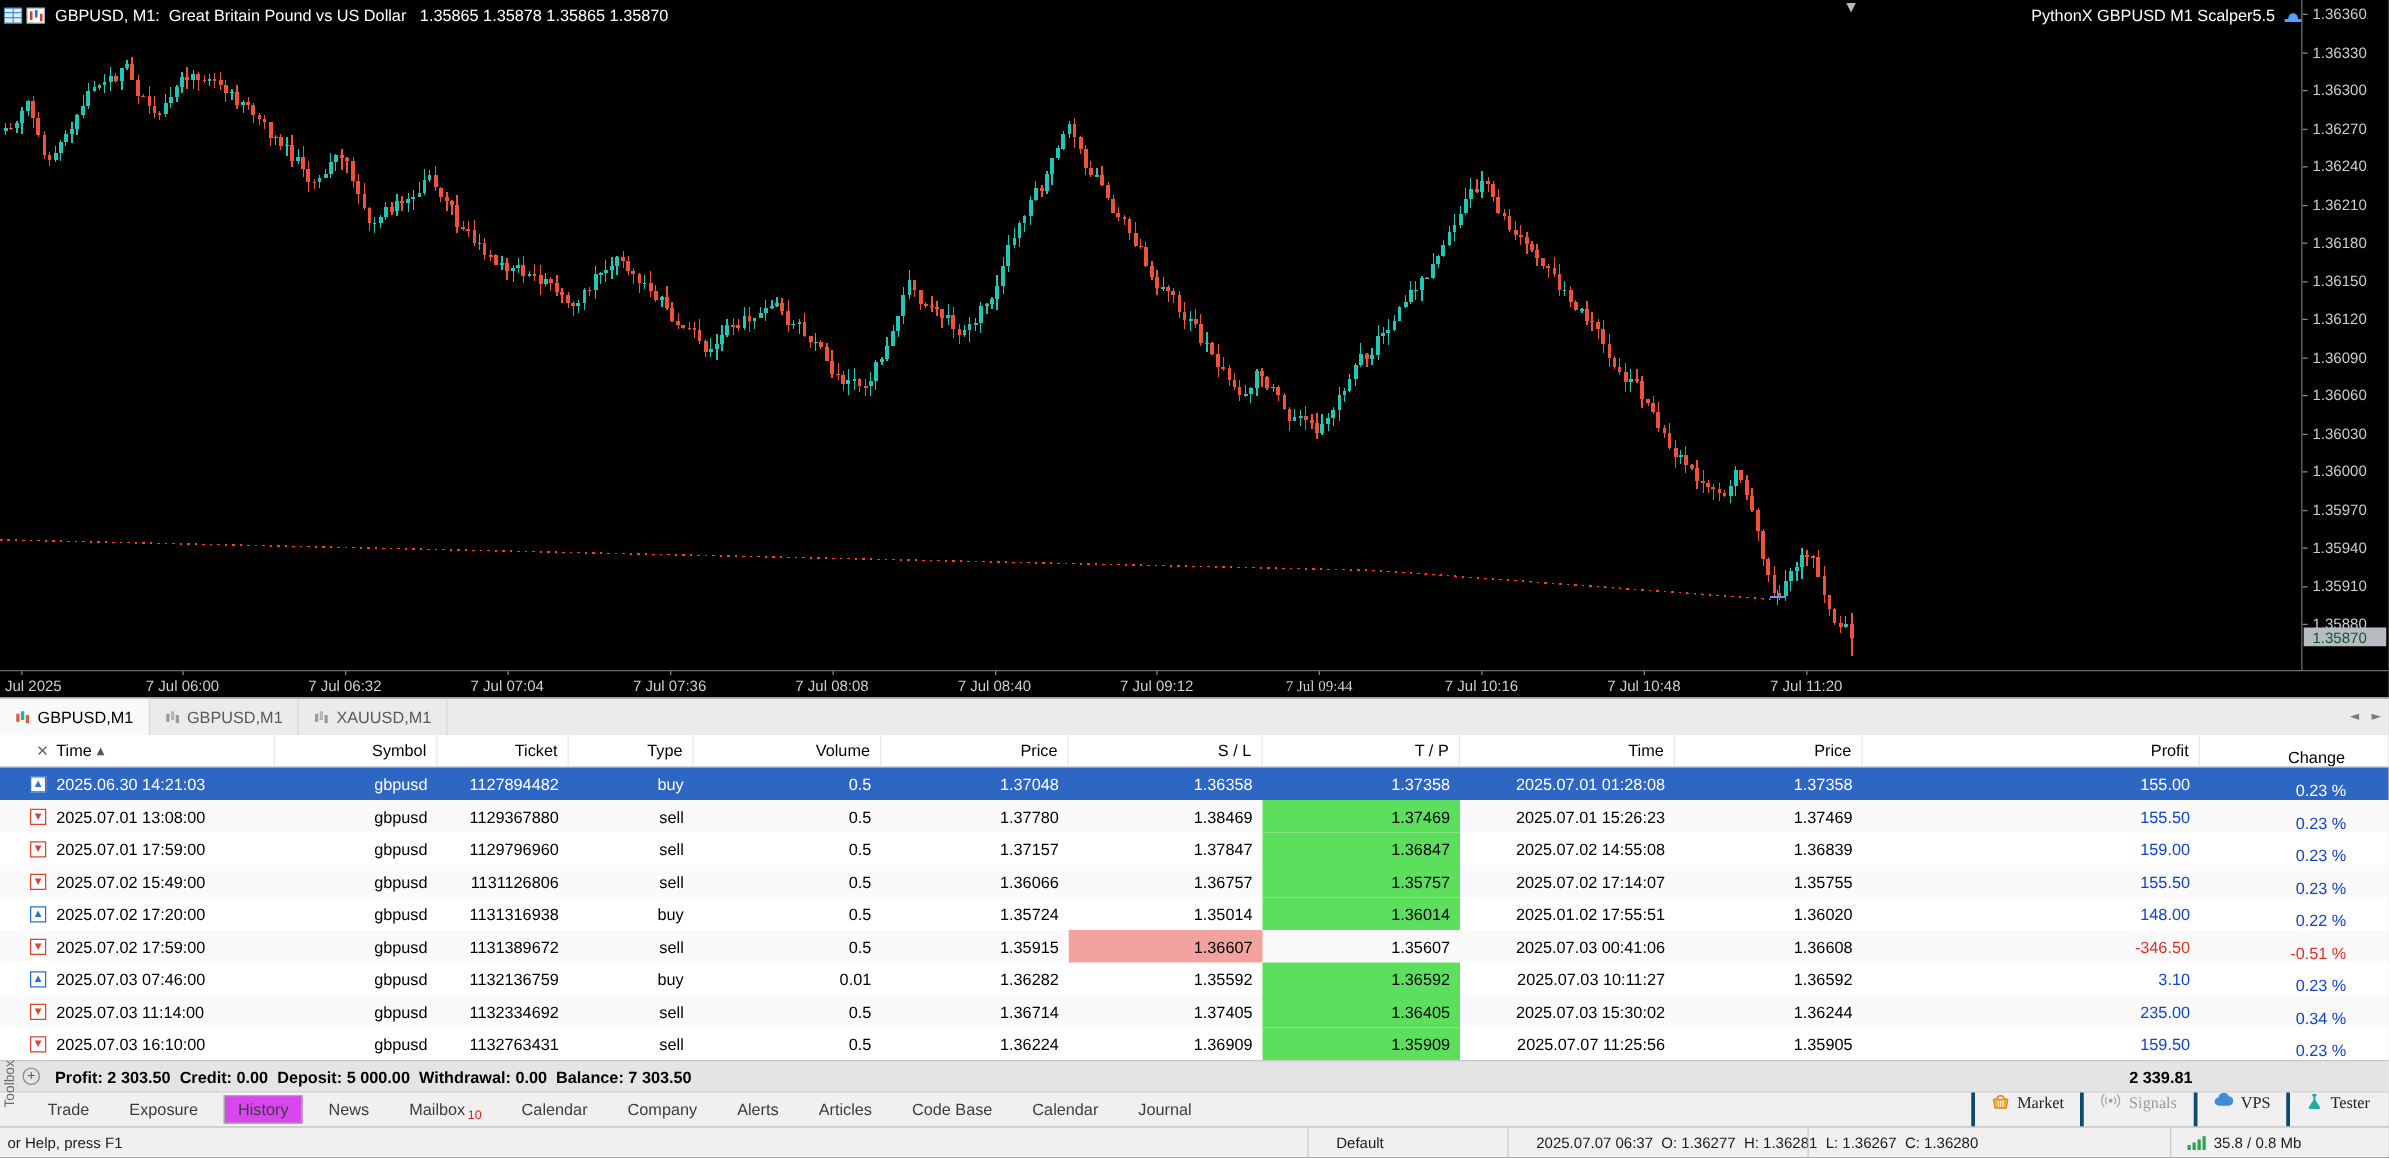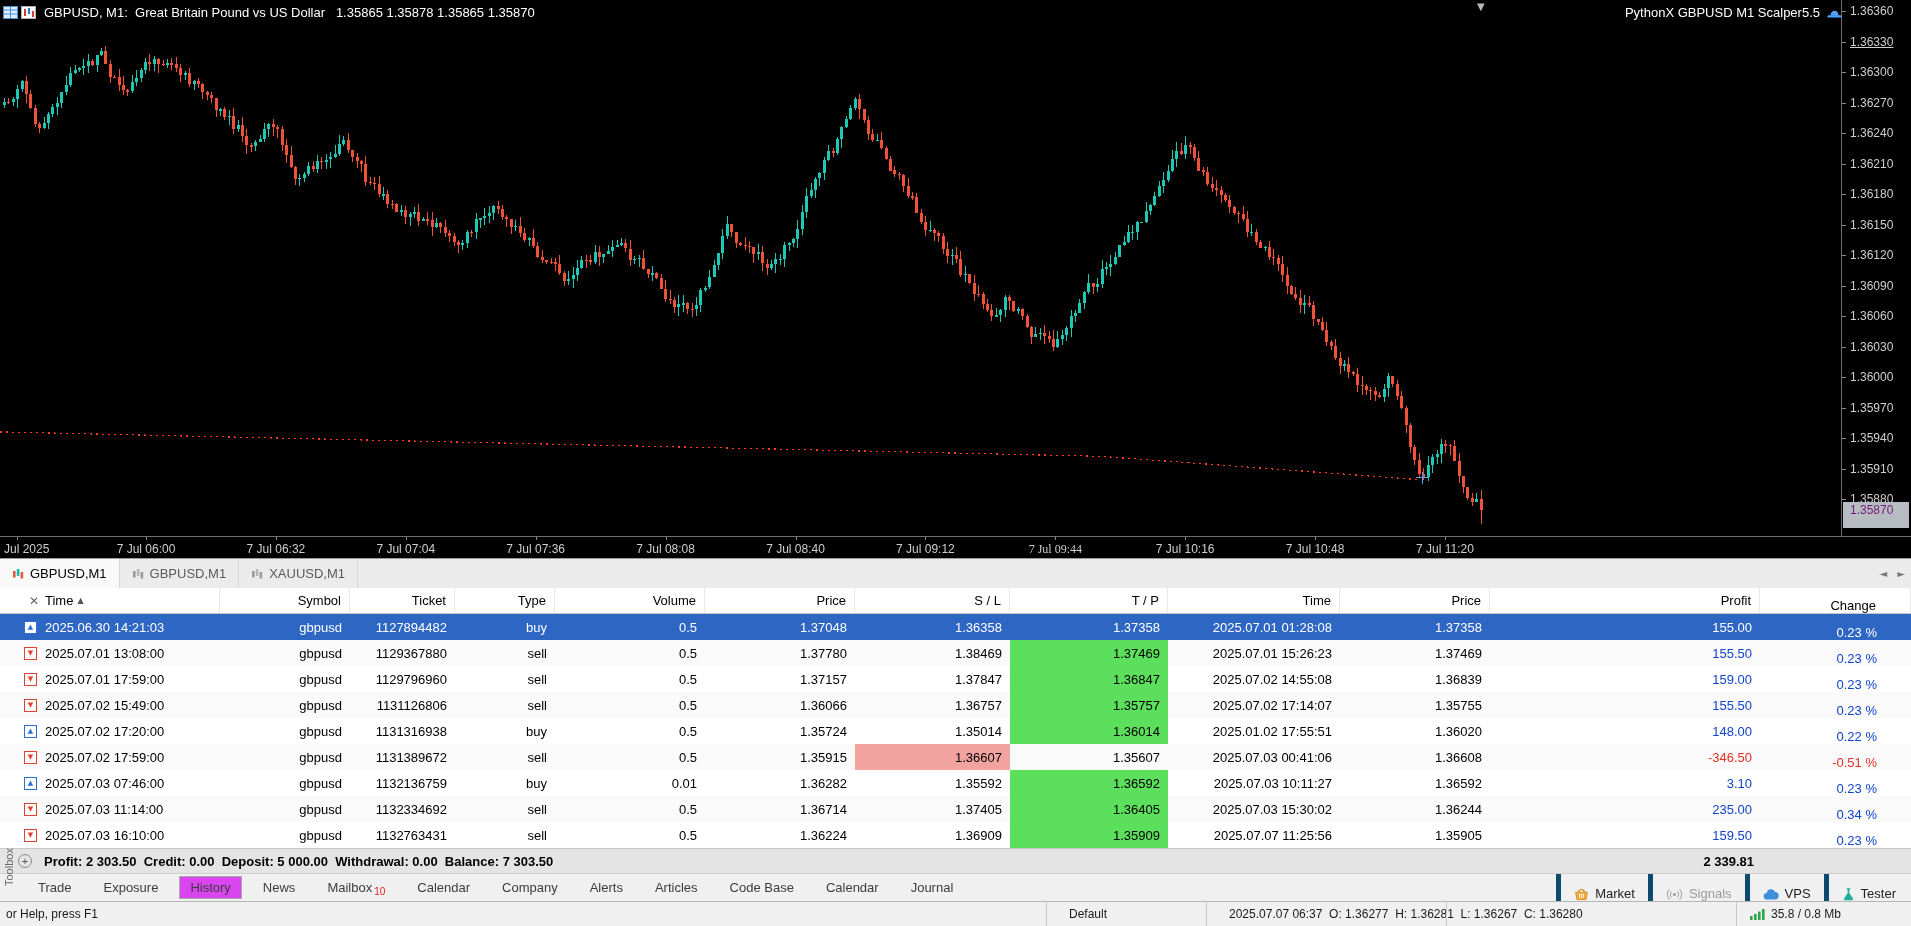--- a/index.html
+++ b/index.html
@@ -12,21 +12,21 @@
   .plot { position:absolute; top:0; left:0; }
   .chart-titlebar { position:absolute; top:0; left:0; right:72px; height:24px; display:flex; align-items:center; color:#fff; font-size:13px; z-index:5; }
   .mini-icon { width:15px; height:15px; margin-left:3px; display:inline-flex; }
   .chart-title { margin-left:8px; white-space:pre; }
   .ea-label { position:absolute; top:5px; right:68px; color:#fff; font-size:13px; display:flex; align-items:center; gap:6px; z-index:5; }
   .top-marker { position:absolute; top:1px; left:1477px; color:#b8b8b8; font-size:10px; z-index:4; font-family:"DejaVu Sans",sans-serif; }
 
   .price-axis { position:absolute; top:0; right:0; width:70px; height:536px; border-left:1px solid #6e6e6e; background:#000; }
   .price-tick { position:absolute; left:8px; color:#cfcfcf; font-size:12px; line-height:13px; white-space:nowrap; }
   .price-tick-mark { position:absolute; left:0; width:4px; height:1px; background:#8a8a8a; }
-  .current-price-box { position:absolute; left:1px; right:2px; height:26px; background:#b7bcc2; color:#701a75; font-size:12px; line-height:17px; padding-left:7px; }
+  .current-price-box { position:absolute; left:1px; right:2px; height:15px; background:#b7bcc2; color:#14532d; font-size:12px; line-height:17px; padding-left:7px; }
 
   .time-axis { position:absolute; left:0; right:0; top:536px; height:22px; border-top:1px solid #6e6e6e; background:#000; }
   .time-tick { position:absolute; top:5px; color:#cfcfcf; font-size:12px; transform:translateX(-50%); white-space:nowrap; }
   .time-tick.first { transform:none; }
   .tick-mark-v { position:absolute; top:0; width:1px; height:3px; background:#8a8a8a; }
 
   
   .chart-tabbar { height:30px; background:#ebebeb; border-top:1px solid #9a9a9a; display:flex; align-items:stretch; flex:none; position:relative; }
   .chart-tabs-wrap { display:flex; align-items:stretch; }
   .chart-tab { display:flex; align-items:center; gap:6px; padding:0 12px; font-size:13px; color:#5a5a5a; border-right:1px solid #d8d8d8; cursor:default; white-space:nowrap; }
@@ -65,21 +65,21 @@
   .summary-text { margin-left:12px; white-space:pre; }
   .summary-total { position:absolute; right:157px; }
 
   
   .bottom-tabbar { height:28px; background:#f0f0f0; border-top:1px solid #cfcfcf; display:flex; align-items:center; position:relative; flex:none; padding-left:22px; }
   .btabs { display:flex; align-items:center; height:100%; }
   .btab { font-size:13px; color:#3c3c3c; padding:3px 10px; margin:16px 5px; white-space:nowrap; border:1px solid transparent; }
   .btab.active { background:#d946ef; border:1px solid #ababab; }
   .badge { color:#e02020; font-size:10px; margin-left:2px; position:relative; top:3px; }
   .tools { position:absolute; right:2px; top:0; bottom:0; display:flex; align-items:stretch; }
-  .tool { display:flex; align-items:flex-end; gap:6px; padding:0 13px; font-size:13px; color:#222; border-left:5px solid #0c4a6e; }
+  .tool { display:flex; align-items:flex-start; gap:6px; padding:0 13px; font-size:13px; color:#222; border-left:3px solid #0c4a6e;font-family:Liberation Serif, serif; }
   .tool.signals { color:#9a9a9a; }
   .tool-icon { display:inline-flex; }
 
   
   .statusbar { height:25px; background:#f0f0f0; border-top:1px solid #b6b6b6; display:flex; align-items:center; font-size:12px; color:#1a1a1a; flex:none; }
   .sb-help { flex:1; padding-left:6px; white-space:pre; }
   .sb-sec { border-left:1px solid #c9c9c9; height:100%; display:flex; align-items:center; padding-left:22px; white-space:pre; }
   .sb-default { width:160px; }
   .sb-ohlc { width:240px; }
   .sb-spacer { width:290px; }
@@ -800,21 +800,21 @@
           </svg>
       </span>
     </div>
 
     <span class="top-marker">▼</span>
 
     <div class="price-axis">
         <div class="price-tick-mark" style="top: 11.4967px;"></div>
         <div class="price-tick" style="top: 5.49671px;">1.36360</div>
         <div class="price-tick-mark" style="top: 41.9968px;"></div>
-        <div class="price-tick" style="top: 35.9968px; text-decoration: underline;">1.36330</div>
+        <div class="price-tick" style="top: 35.9968px;">1.36330</div>
         <div class="price-tick-mark" style="top: 72.4969px;"></div>
         <div class="price-tick" style="top: 66.4969px;">1.36300</div>
         <div class="price-tick-mark" style="top: 102.997px;"></div>
         <div class="price-tick" style="top: 96.997px;">1.36270</div>
         <div class="price-tick-mark" style="top: 133.497px;"></div>
         <div class="price-tick" style="top: 127.497px;">1.36240</div>
         <div class="price-tick-mark" style="top: 163.997px;"></div>
         <div class="price-tick" style="top: 157.997px;">1.36210</div>
         <div class="price-tick-mark" style="top: 194.497px;"></div>
         <div class="price-tick" style="top: 188.497px;">1.36180</div>

